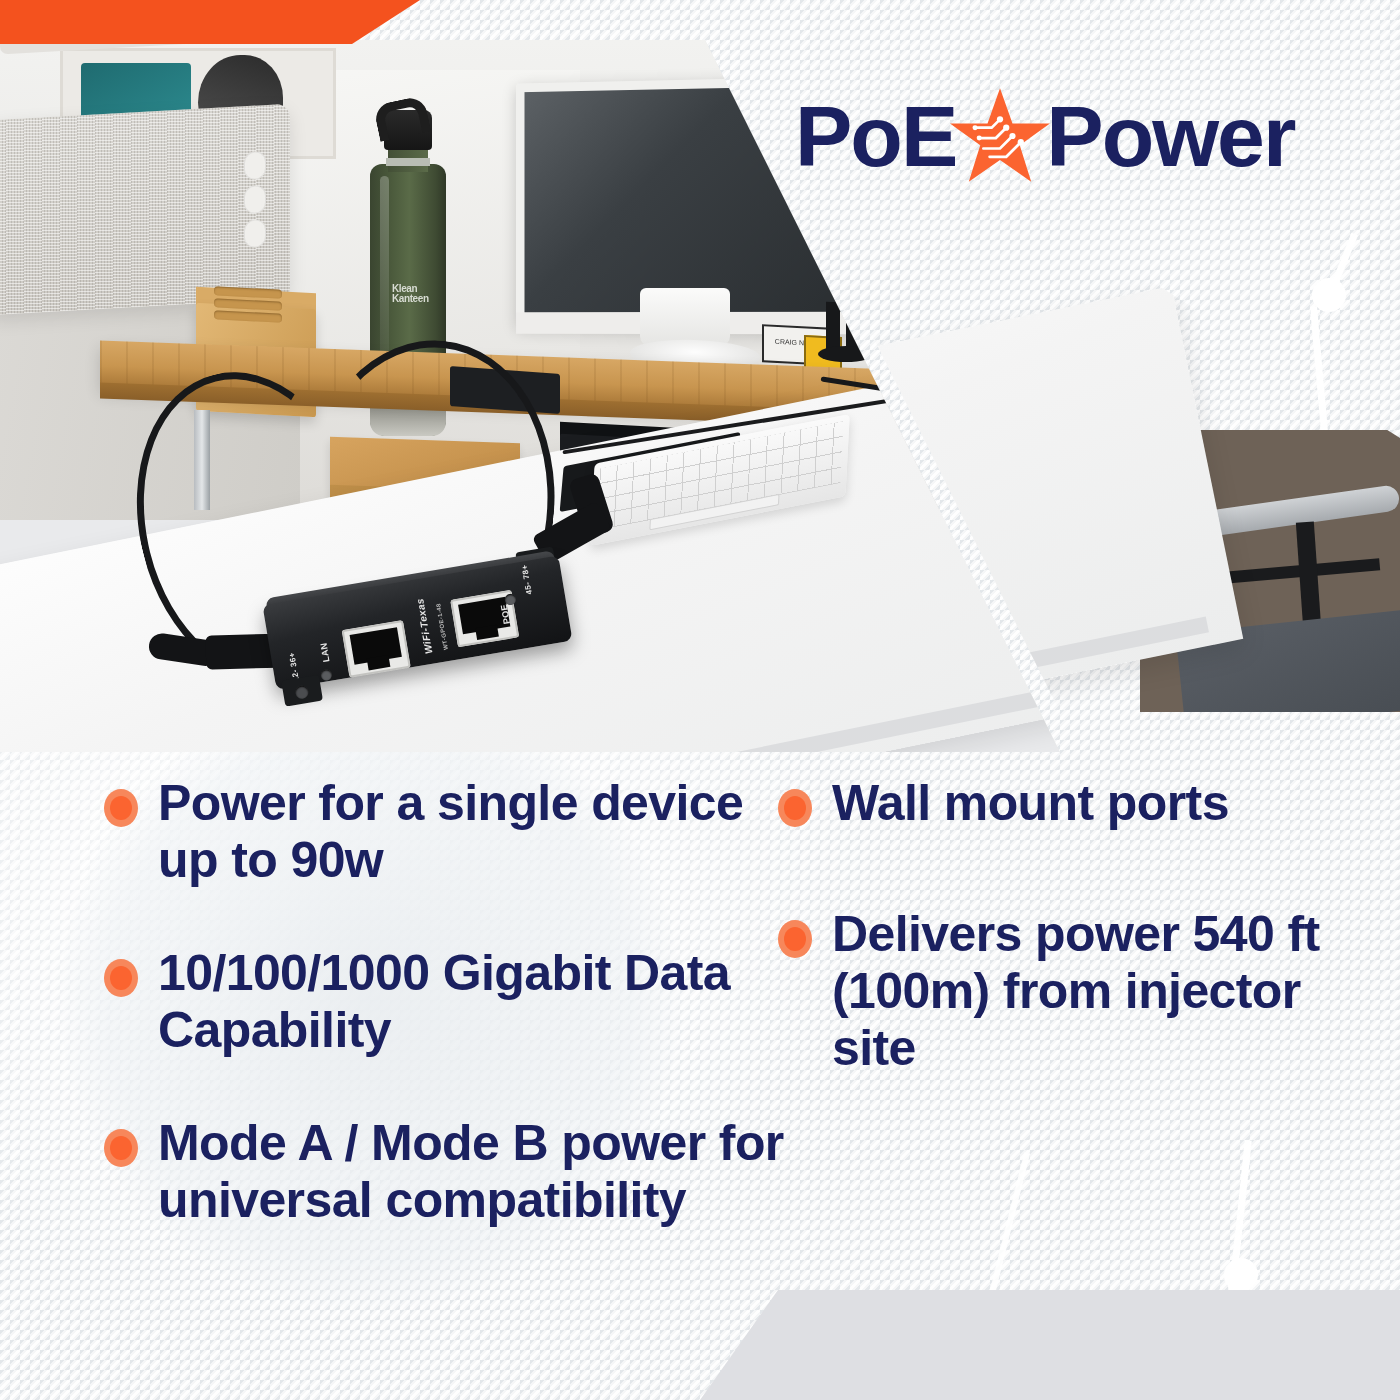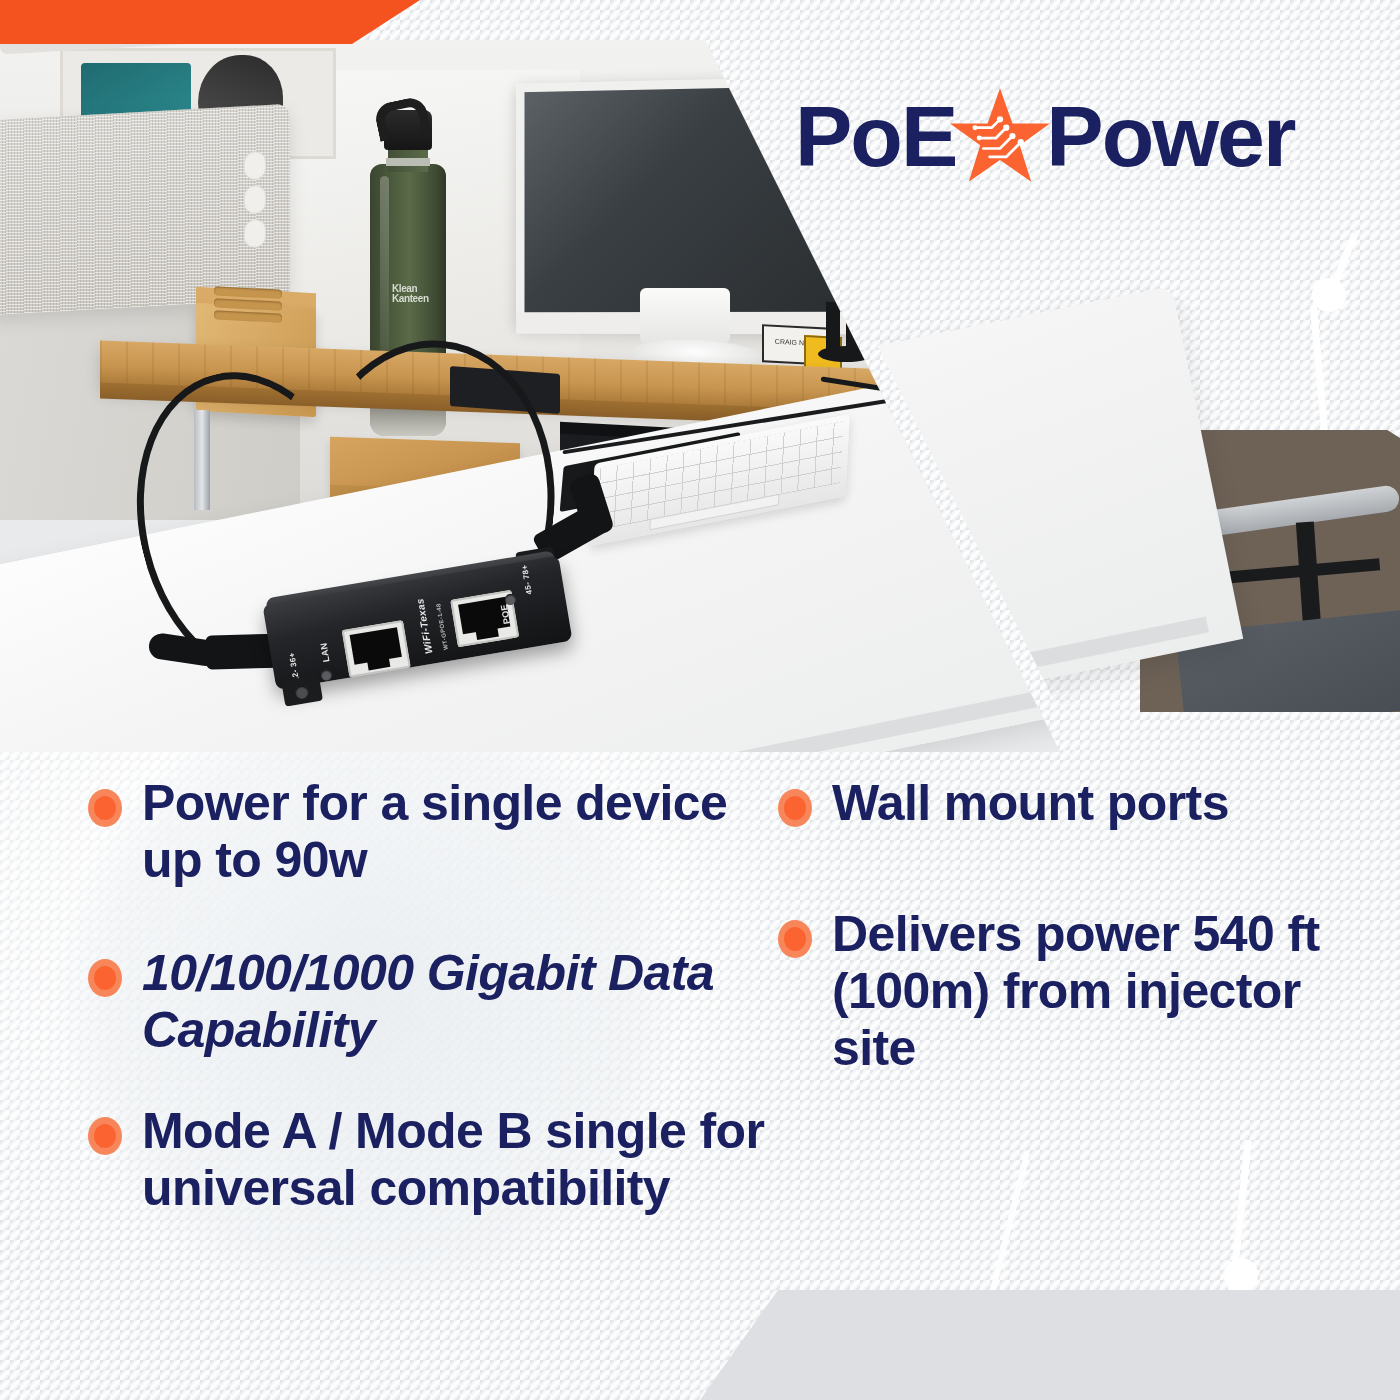--- a/index.html
+++ b/index.html
@@ -241,21 +241,21 @@
   }
 
   
   .logo{position:absolute;left:795px;top:86px;width:520px;height:100px;display:flex;align-items:center;}
   .logo-text{font-size:86px;font-weight:bold;color:#1b2160;letter-spacing:-2px;line-height:1;font-family:"Liberation Sans", sans-serif;}
   .logo-star{position:relative;width:104px;height:100px;margin:0 -6px 0 -8px;flex:none;}
 
   
   .bullets{position:absolute;left:0;top:735px;width:1400px;height:600px;}
   .col{position:absolute;}
-  .col-left{left:88px;top:40px;width:700px;}
+  .col-left{left:104px;top:40px;width:700px;}
   .col-right{left:778px;top:40px;width:590px;}
   .bullet{position:relative;display:flex;align-items:flex-start;}
   .dot{
     position:relative;flex:none;width:34px;height:38px;margin-right:20px;margin-top:14px;
     border-radius:50%;
     background:#f7875b;
     display:flex;align-items:center;justify-content:center;
   }
   .dot::after{
     content:"";width:22px;height:24px;border-radius:50%;background:#fb6430;display:block;
@@ -448,27 +448,27 @@
     <span class="logo-text">Power</span>
   </div>
 
   <div class="bullets">
 
     <div class="col col-left">
       <div class="bullet" style="margin-bottom:56px;">
         <span class="dot"></span>
         <span class="btext">Power for a single device up to 90w</span>
       </div>
-      <div class="bullet" style="margin-bottom:44px;font-style:italic;">
+      <div class="bullet" style="margin-bottom:56px;">
         <span class="dot"></span>
         <span class="btext">10/100/1000 Gigabit Data Capability</span>
       </div>
       <div class="bullet">
         <span class="dot"></span>
-        <span class="btext">Mode A / Mode B single for universal compatibility</span>
+        <span class="btext">Mode A / Mode B power for universal compatibility</span>
       </div>
     </div>
 
     <div class="col col-right">
       <div class="bullet" style="margin-bottom:74px;">
         <span class="dot"></span>
         <span class="btext">Wall mount ports</span>
       </div>
       <div class="bullet">
         <span class="dot"></span>

